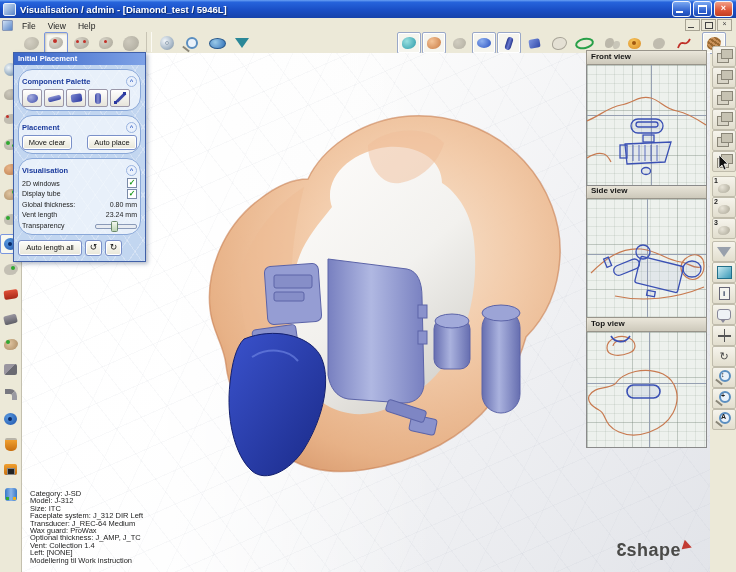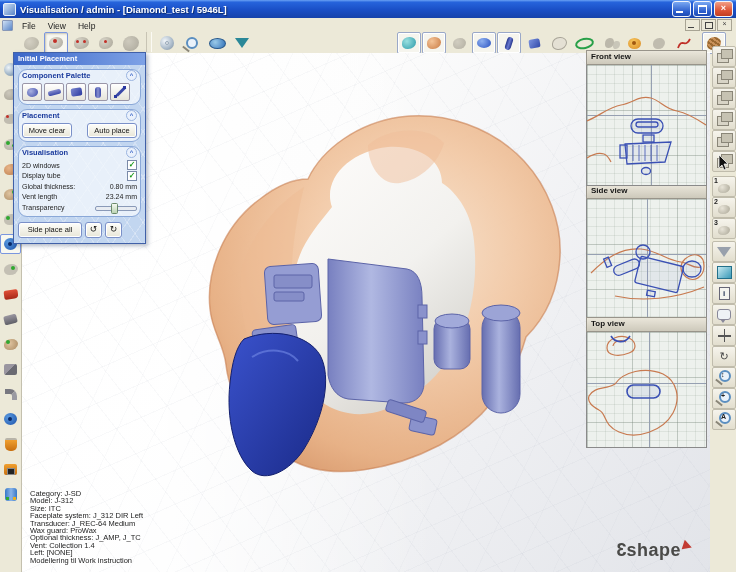--- a/index.html
+++ b/index.html
@@ -74,21 +74,21 @@
   .pancross{position:relative;width:13px;height:13px}
   .pancross:before{content:"";position:absolute;left:6px;top:0;width:1.6px;height:13px;background:#555}
   .pancross:after{content:"";position:absolute;left:0;top:6px;width:13px;height:1.6px;background:#555}
   .gly{font-size:11px;color:#444;line-height:11px}
   
   .fpanel{position:absolute;left:13px;top:52px;width:133px;border:1px solid #4060A8;background:#C2D6F0;background-image:
     repeating-linear-gradient(55deg,rgba(255,255,255,.28) 0 1px,transparent 1px 13px),
     repeating-linear-gradient(-55deg,rgba(255,255,255,.28) 0 1px,transparent 1px 13px);
     box-shadow:2px 2px 4px rgba(40,60,100,.35);box-sizing:border-box}
   .fheader{height:11px;background:linear-gradient(90deg,#3A66C8,#7EA2E6);color:#fff;font-size:7.5px;font-weight:bold;padding:1px 0 0 4px}
-  .fgroup{margin:4px 4px 0 4px;background:rgba(244,248,254,.75);border:1px solid #8AA8D8;border-radius:9px;padding:0 3px 3px 3px}
+  .fgroup{margin:4px 4px 0 4px;background:rgba(244,248,254,.75);border:1px solid #8AA8D8;border-radius:14px;padding:6px 3px 3px 3px}
   .ghead{display:flex;align-items:center;justify-content:space-between;margin-bottom:2px}
   .gtitle{font-size:7.5px;font-weight:bold;color:#1A3A9C}
   .chevbtn{width:9px;height:9px;border-radius:50%;border:1px solid #9AB4E0;background:#EAF1FC;font-size:6px;line-height:8px;text-align:center;color:#3A66C8;font-weight:bold}
   .palrow{display:flex;gap:2px}
   .palbtn{width:18px;height:16px;border:1px solid #9A96A8;border-radius:2px;background:linear-gradient(#FFFFFF,#E6E4DA);display:flex;align-items:center;justify-content:center}
   .xpbtn{border:1px solid #7A90C8;border-radius:3px;background:linear-gradient(#FEFEFA,#E8E6D8);font-size:7.5px;color:#111;text-align:center;box-shadow:inset 0 0 0 1px #fff}
   .setrow{display:flex;gap:3px;justify-content:space-between}
   .visrow{display:flex;align-items:center;justify-content:space-between;height:10.5px;font-size:7px;color:#222}
   .cb{width:8px;height:8px;border:1px solid #7A8AA8;background:#fff;font-size:8px;line-height:7px;color:#189818;text-align:center;font-weight:bold}
   .valtxt{font-size:7px;color:#222}
@@ -585,19 +585,19 @@
       <div class="visrow">
         <span>Transparency</span>
         <div class="slider">
           <div class="groove"></div>
           <div class="thumb"></div>
         </div>
       </div>
     </div>
 
     <div class="ffoot">
-      <div class="xpbtn" style="width:62px;height:14px;line-height:14px">Side place all</div>
+      <div class="xpbtn" style="width:62px;height:14px;line-height:14px">Auto length all</div>
       <div class="xpbtn" style="width:15px;height:14px;line-height:13px;font-size:9px">↺</div>
       <div class="xpbtn" style="width:15px;height:14px;line-height:13px;font-size:9px">↻</div>
     </div>
   </div>
 
 </div>
 
 </body></html>

